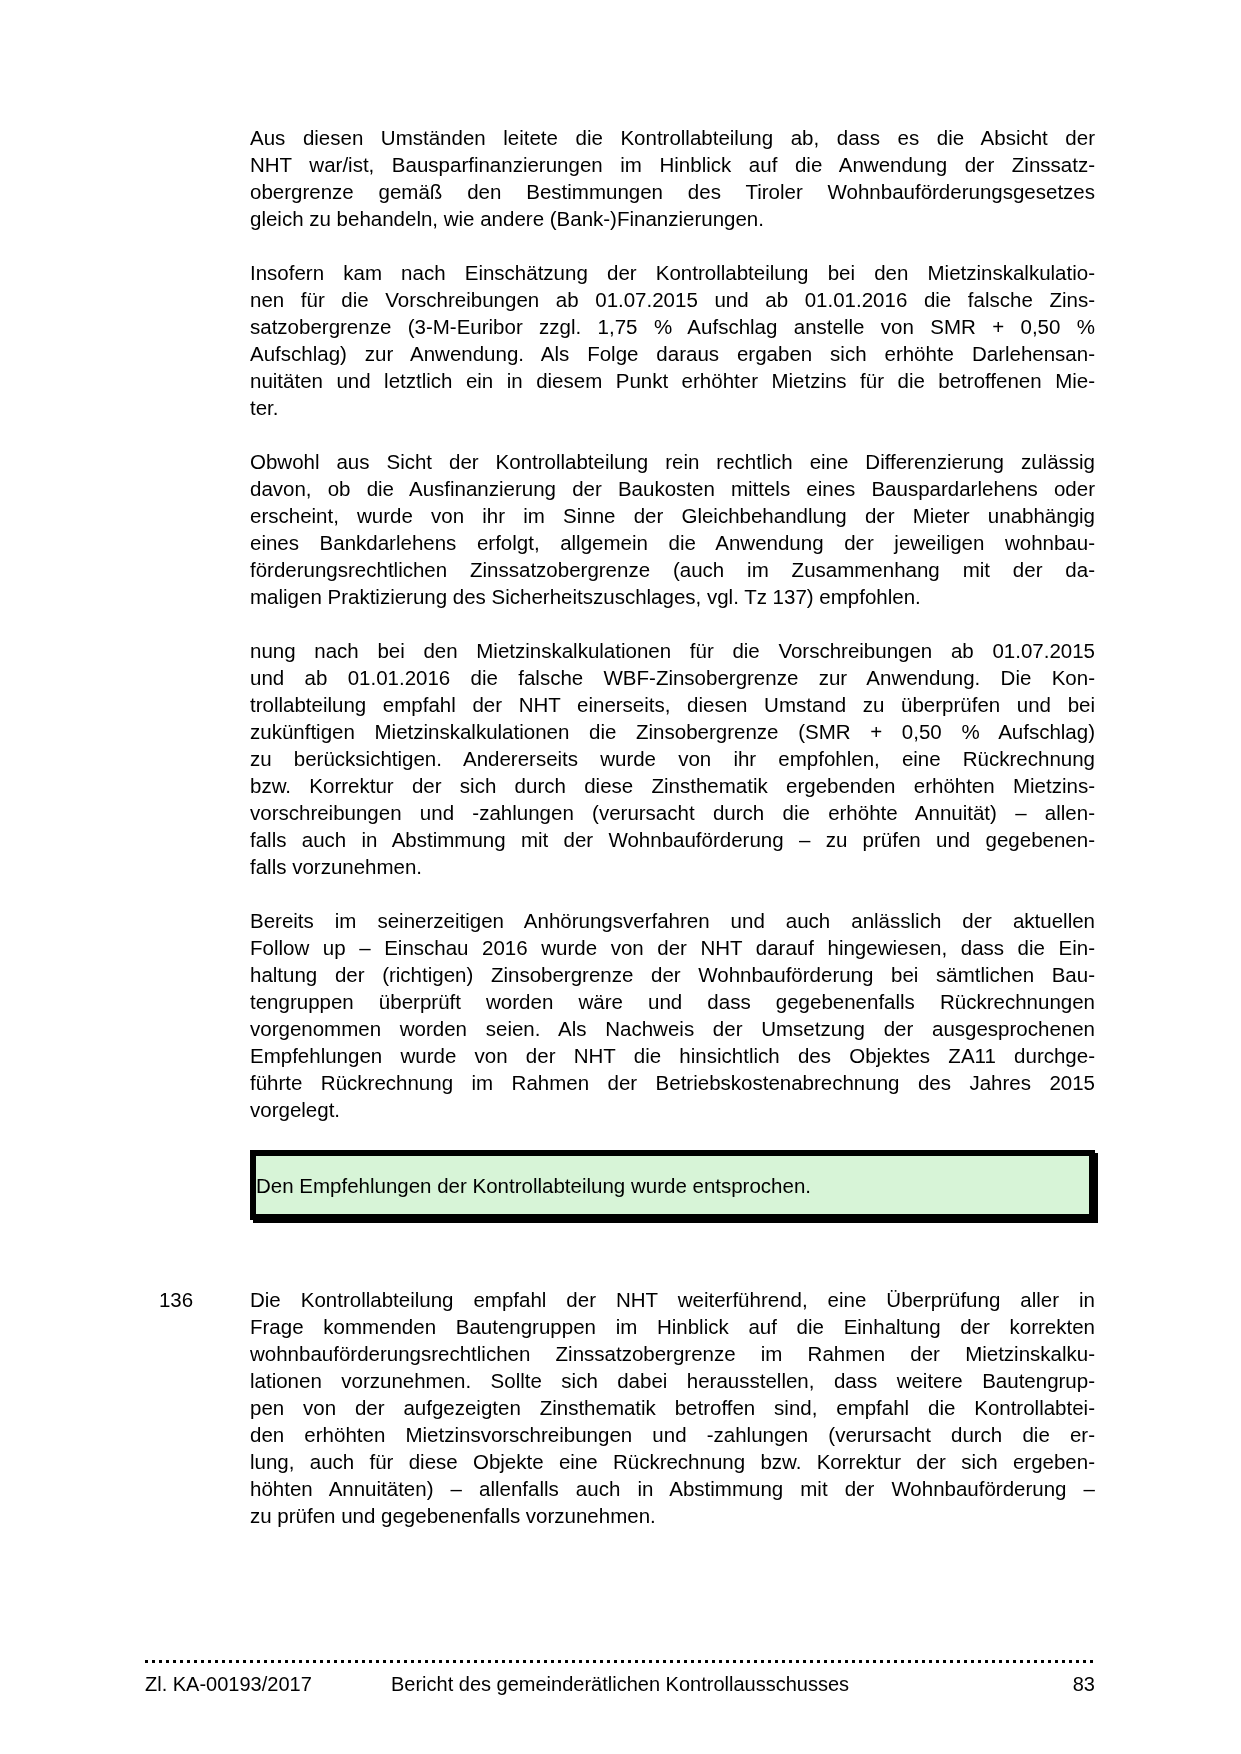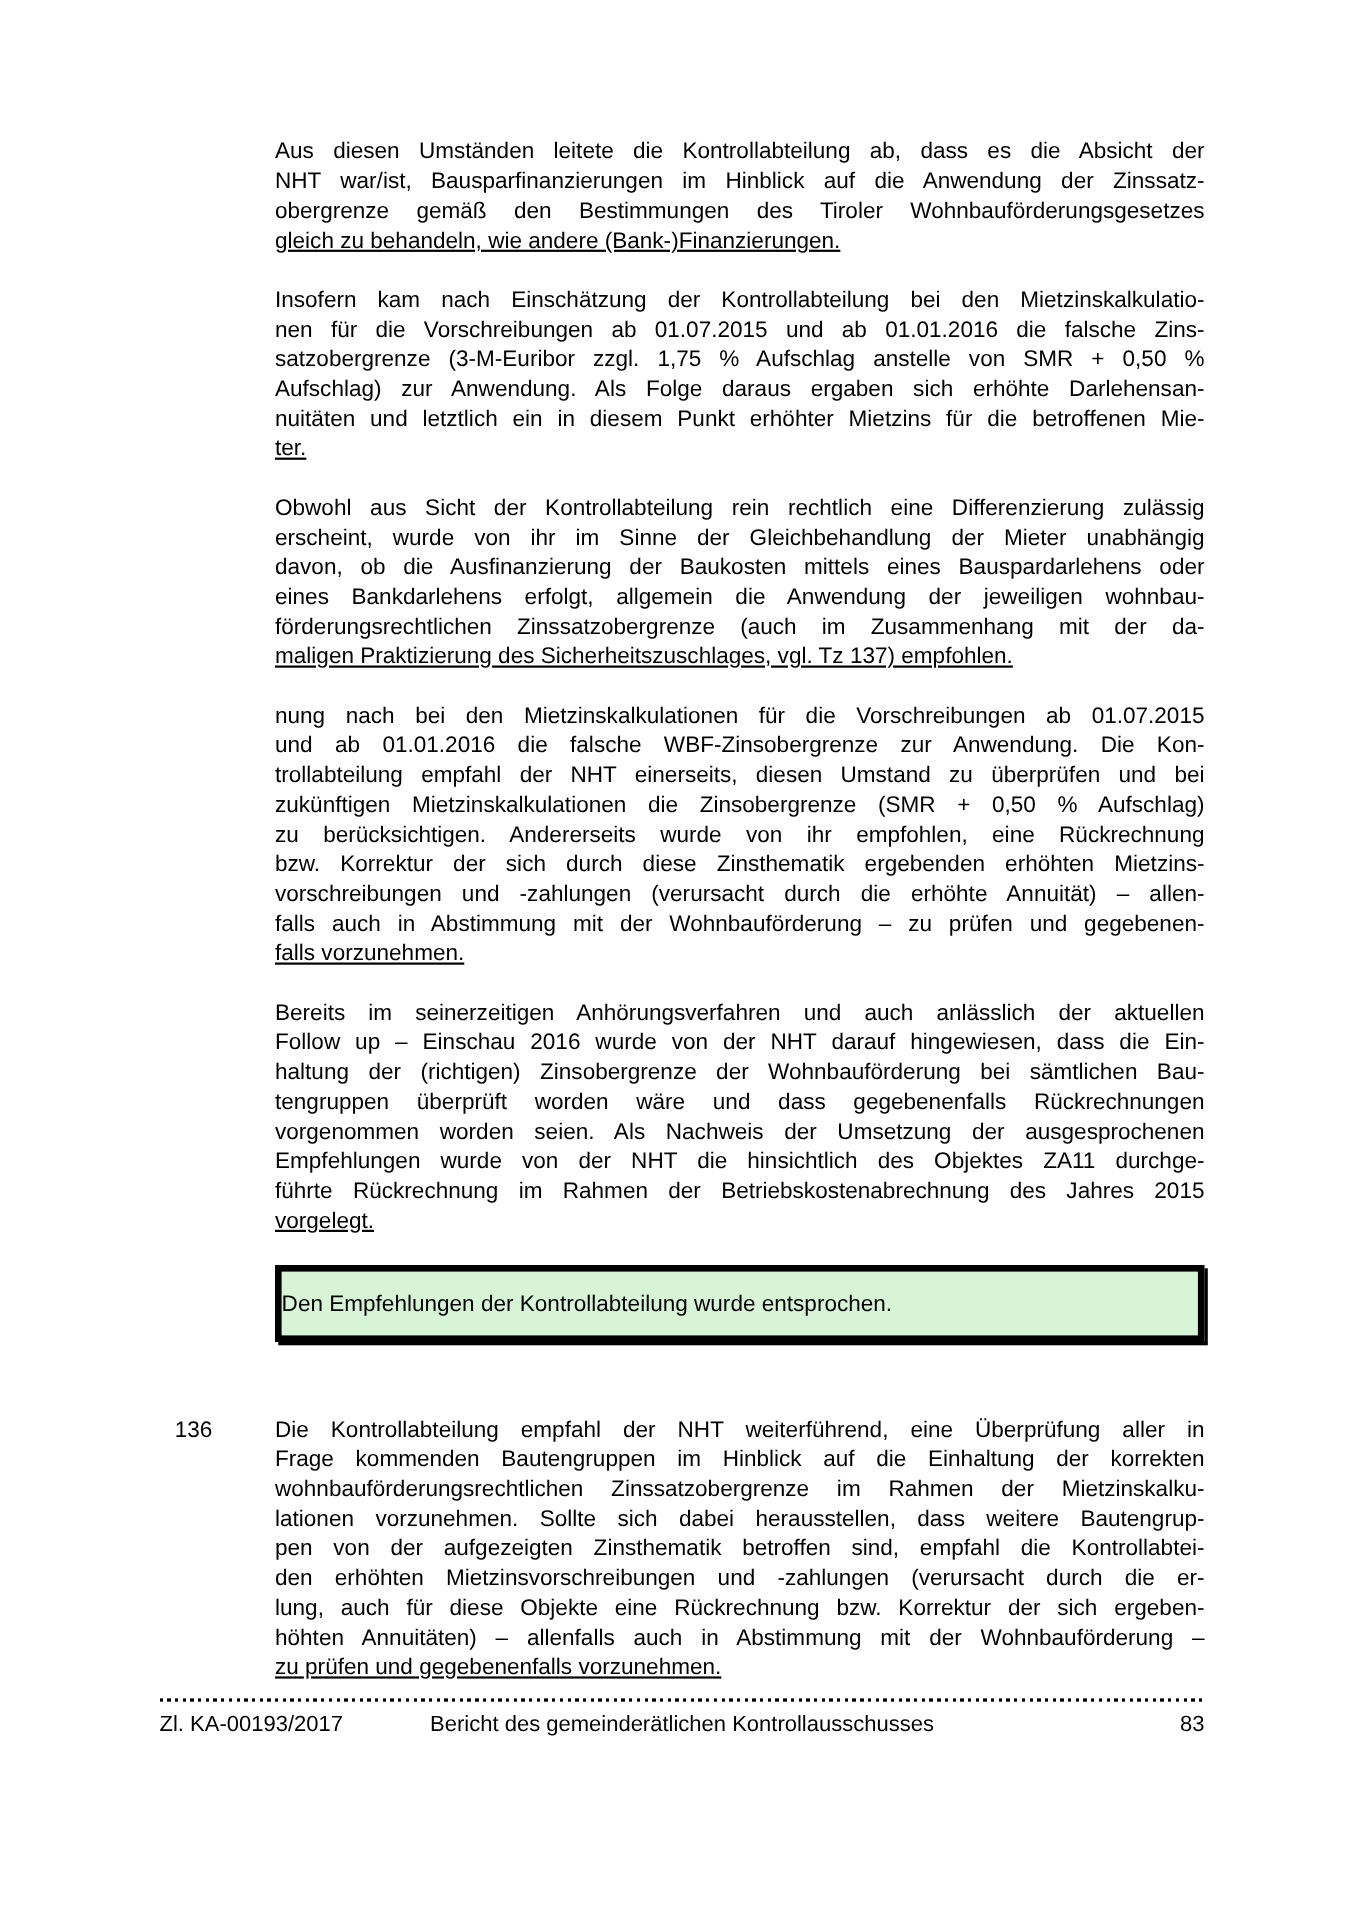--- a/index.html
+++ b/index.html
@@ -31,39 +31,38 @@
     width: 60px;
     text-align: center;
   }
   .line {
     text-align: justify;
     text-align-last: justify;
     white-space: nowrap;
   }
   .line.last {
     text-align-last: left;
-    text-decoration: underline;
   }
   .callout {
     margin: 0 0 66px 0;
     height: 58px;
     border: 6px solid #a3a3a3;
     box-shadow: 3px 3px 0 #000000;
     display: flex;
     align-items: center;
     justify-content: flex-start;
     box-sizing: content-box;
   }
   .callout-text {
     text-align: center;
   }
   .page-footer {
     position: absolute;
     left: 145px;
-    top: 1544px;
+    top: 1660px;
     width: 950px;
     font-size: 20px;
     line-height: 24px;
   }
   .footer-rule {
     height: 3px;
     background: repeating-linear-gradient(to right, #000000 0 3px, transparent 3px 7px);
   }
   .footer-row {
     position: relative;
@@ -90,22 +89,22 @@
       <section class="paragraph">
         <div class="line">Insofern kam nach Einschätzung der Kontrollabteilung bei den Mietzinskalkulatio-</div>
         <div class="line">nen für die Vorschreibungen ab 01.07.2015 und ab 01.01.2016 die falsche Zins-</div>
         <div class="line">satzobergrenze (3-M-Euribor zzgl. 1,75 % Aufschlag anstelle von SMR + 0,50 %</div>
         <div class="line">Aufschlag) zur Anwendung. Als Folge daraus ergaben sich erhöhte Darlehensan-</div>
         <div class="line">nuitäten und letztlich ein in diesem Punkt erhöhter Mietzins für die betroffenen Mie-</div>
         <div class="line last">ter.</div>
       </section>
       <section class="paragraph">
         <div class="line">Obwohl aus Sicht der Kontrollabteilung rein rechtlich eine Differenzierung zulässig</div>
+        <div class="line">davon, ob die Ausfinanzierung der Baukosten mittels eines Bauspardarlehens oder</div>
         <div class="line">erscheint, wurde von ihr im Sinne der Gleichbehandlung der Mieter unabhängig</div>
-        <div class="line">davon, ob die Ausfinanzierung der Baukosten mittels eines Bauspardarlehens oder</div>
         <div class="line">eines Bankdarlehens erfolgt, allgemein die Anwendung der jeweiligen wohnbau-</div>
         <div class="line">förderungsrechtlichen Zinssatzobergrenze (auch im Zusammenhang mit der da-</div>
         <div class="line last">maligen Praktizierung des Sicherheitszuschlages, vgl. Tz 137) empfohlen.</div>
       </section>
       <section class="paragraph">
         <div class="line">nung nach bei den Mietzinskalkulationen für die Vorschreibungen ab 01.07.2015</div>
         <div class="line">und ab 01.01.2016 die falsche WBF-Zinsobergrenze zur Anwendung. Die Kon-</div>
         <div class="line">trollabteilung empfahl der NHT einerseits, diesen Umstand zu überprüfen und bei</div>
         <div class="line">zukünftigen Mietzinskalkulationen die Zinsobergrenze (SMR + 0,50 % Aufschlag)</div>
         <div class="line">zu berücksichtigen. Andererseits wurde von ihr empfohlen, eine Rückrechnung</div>

